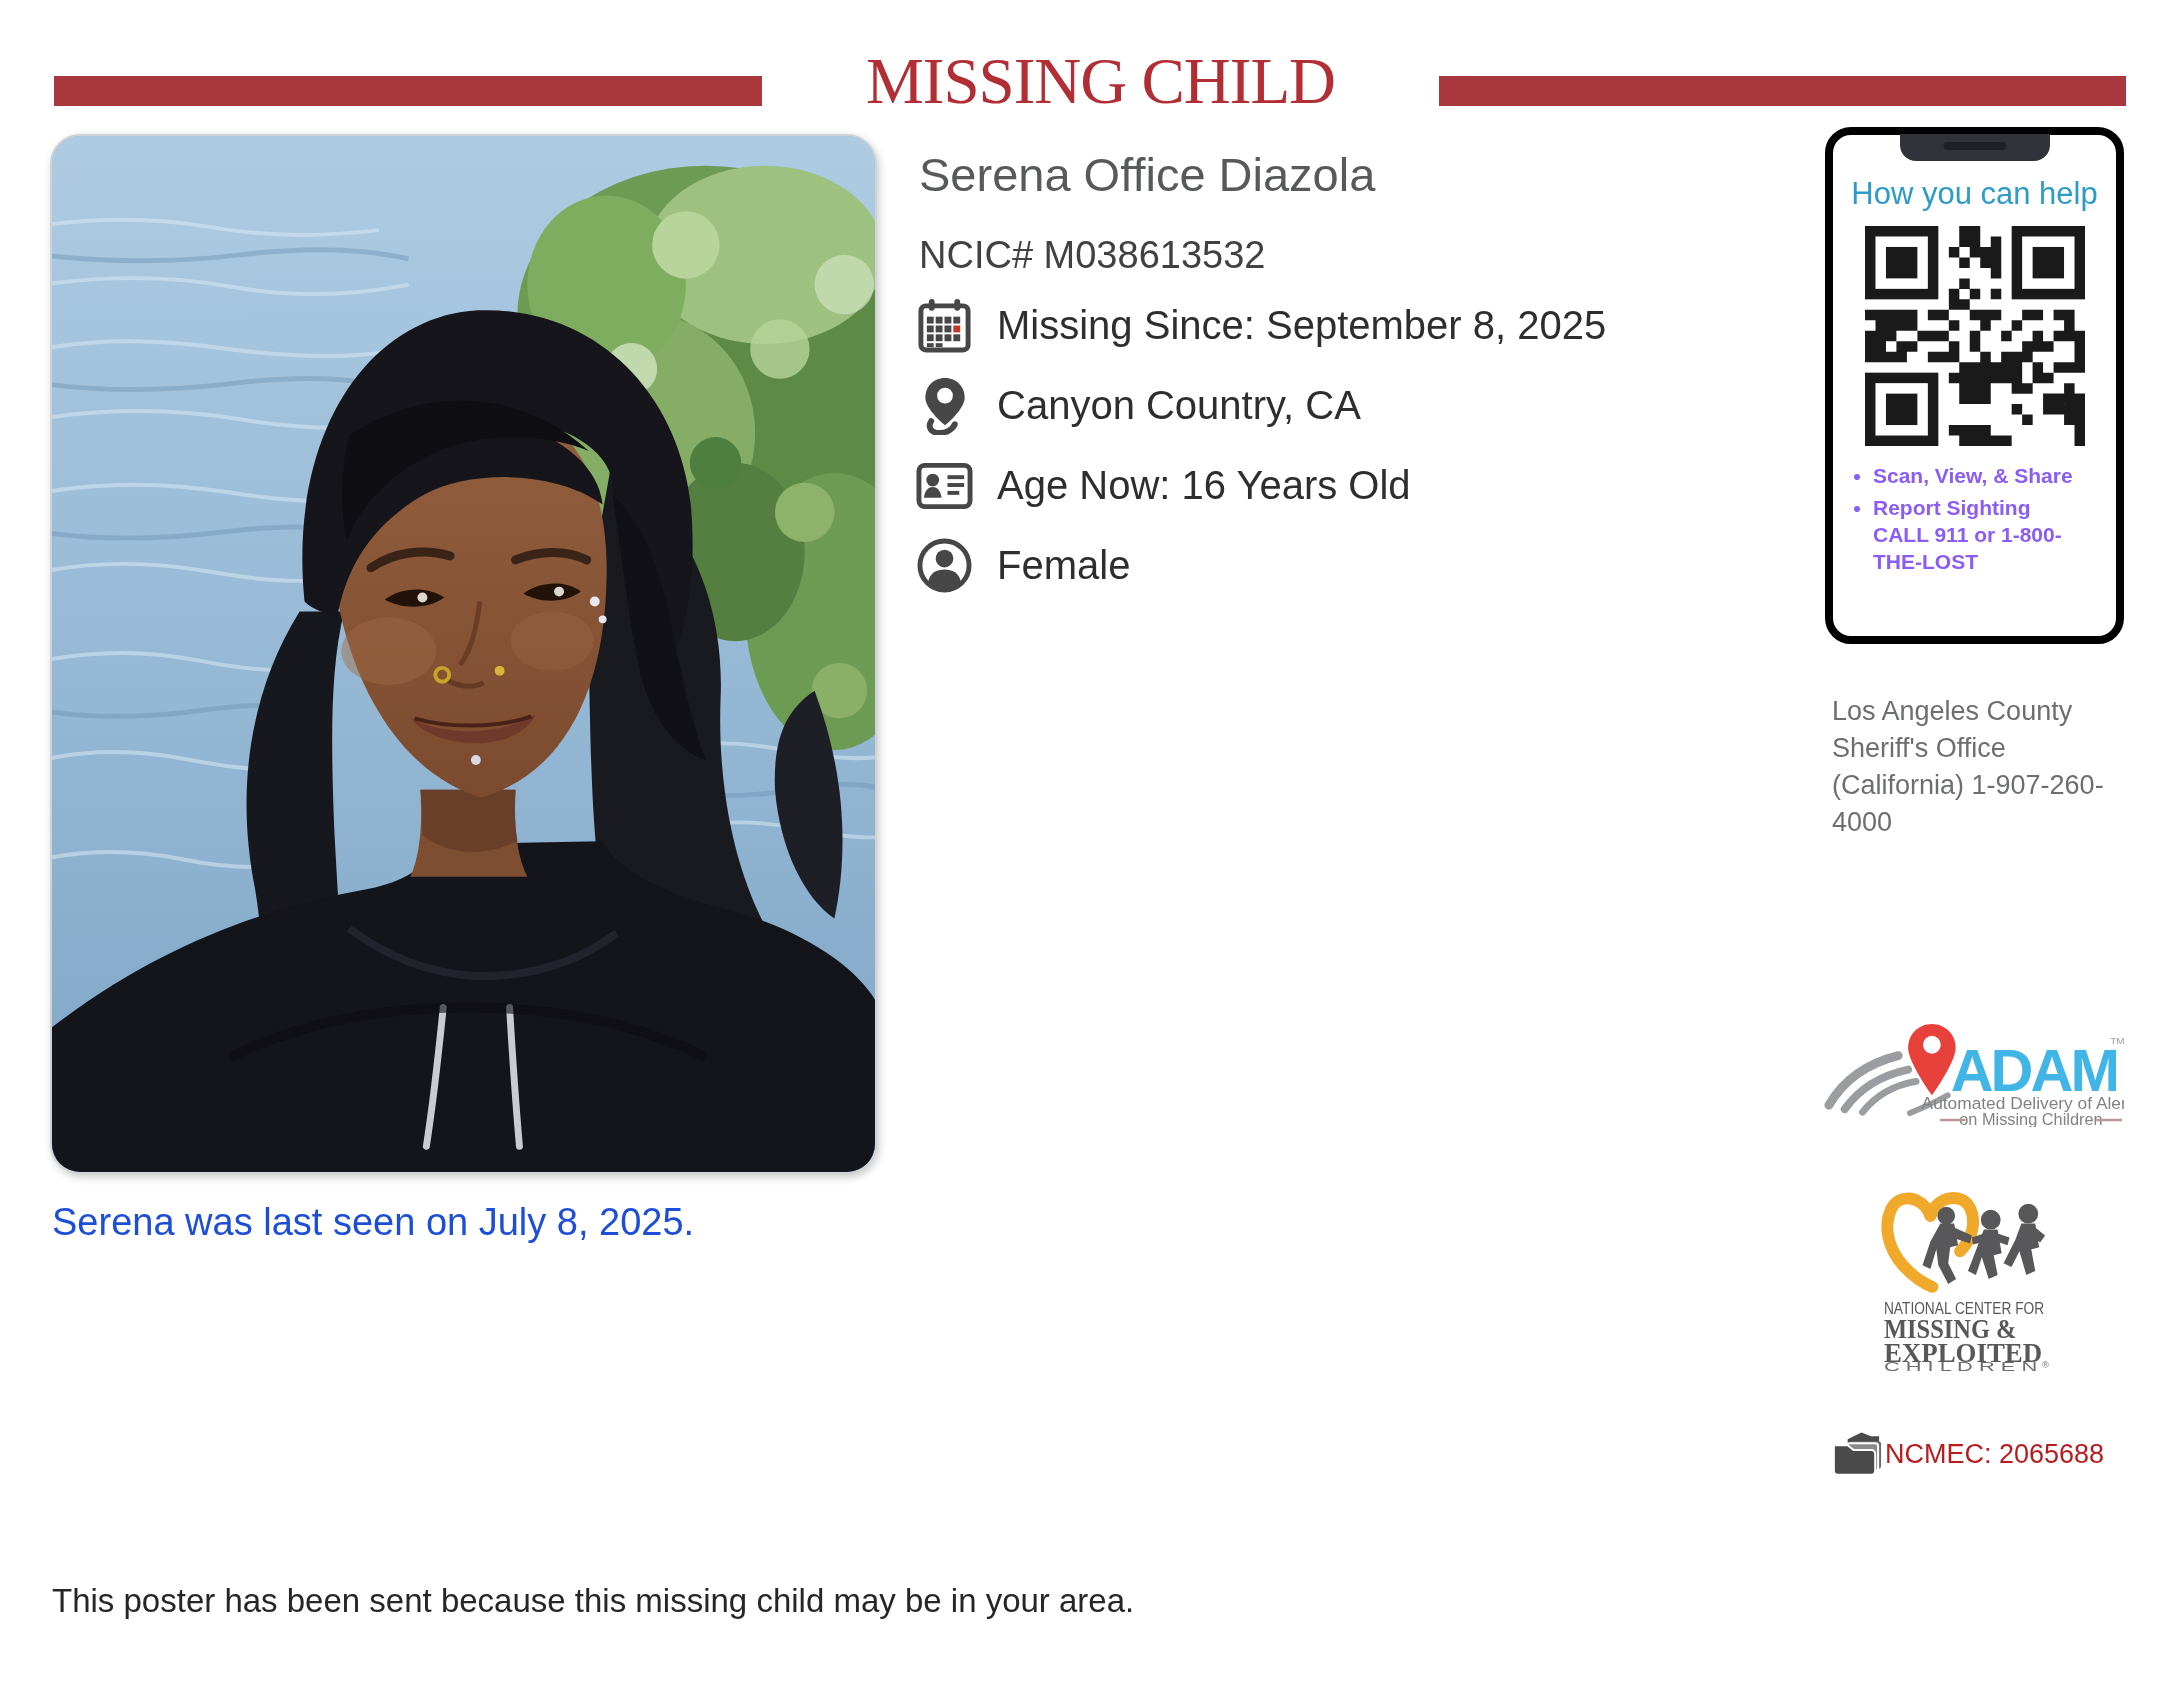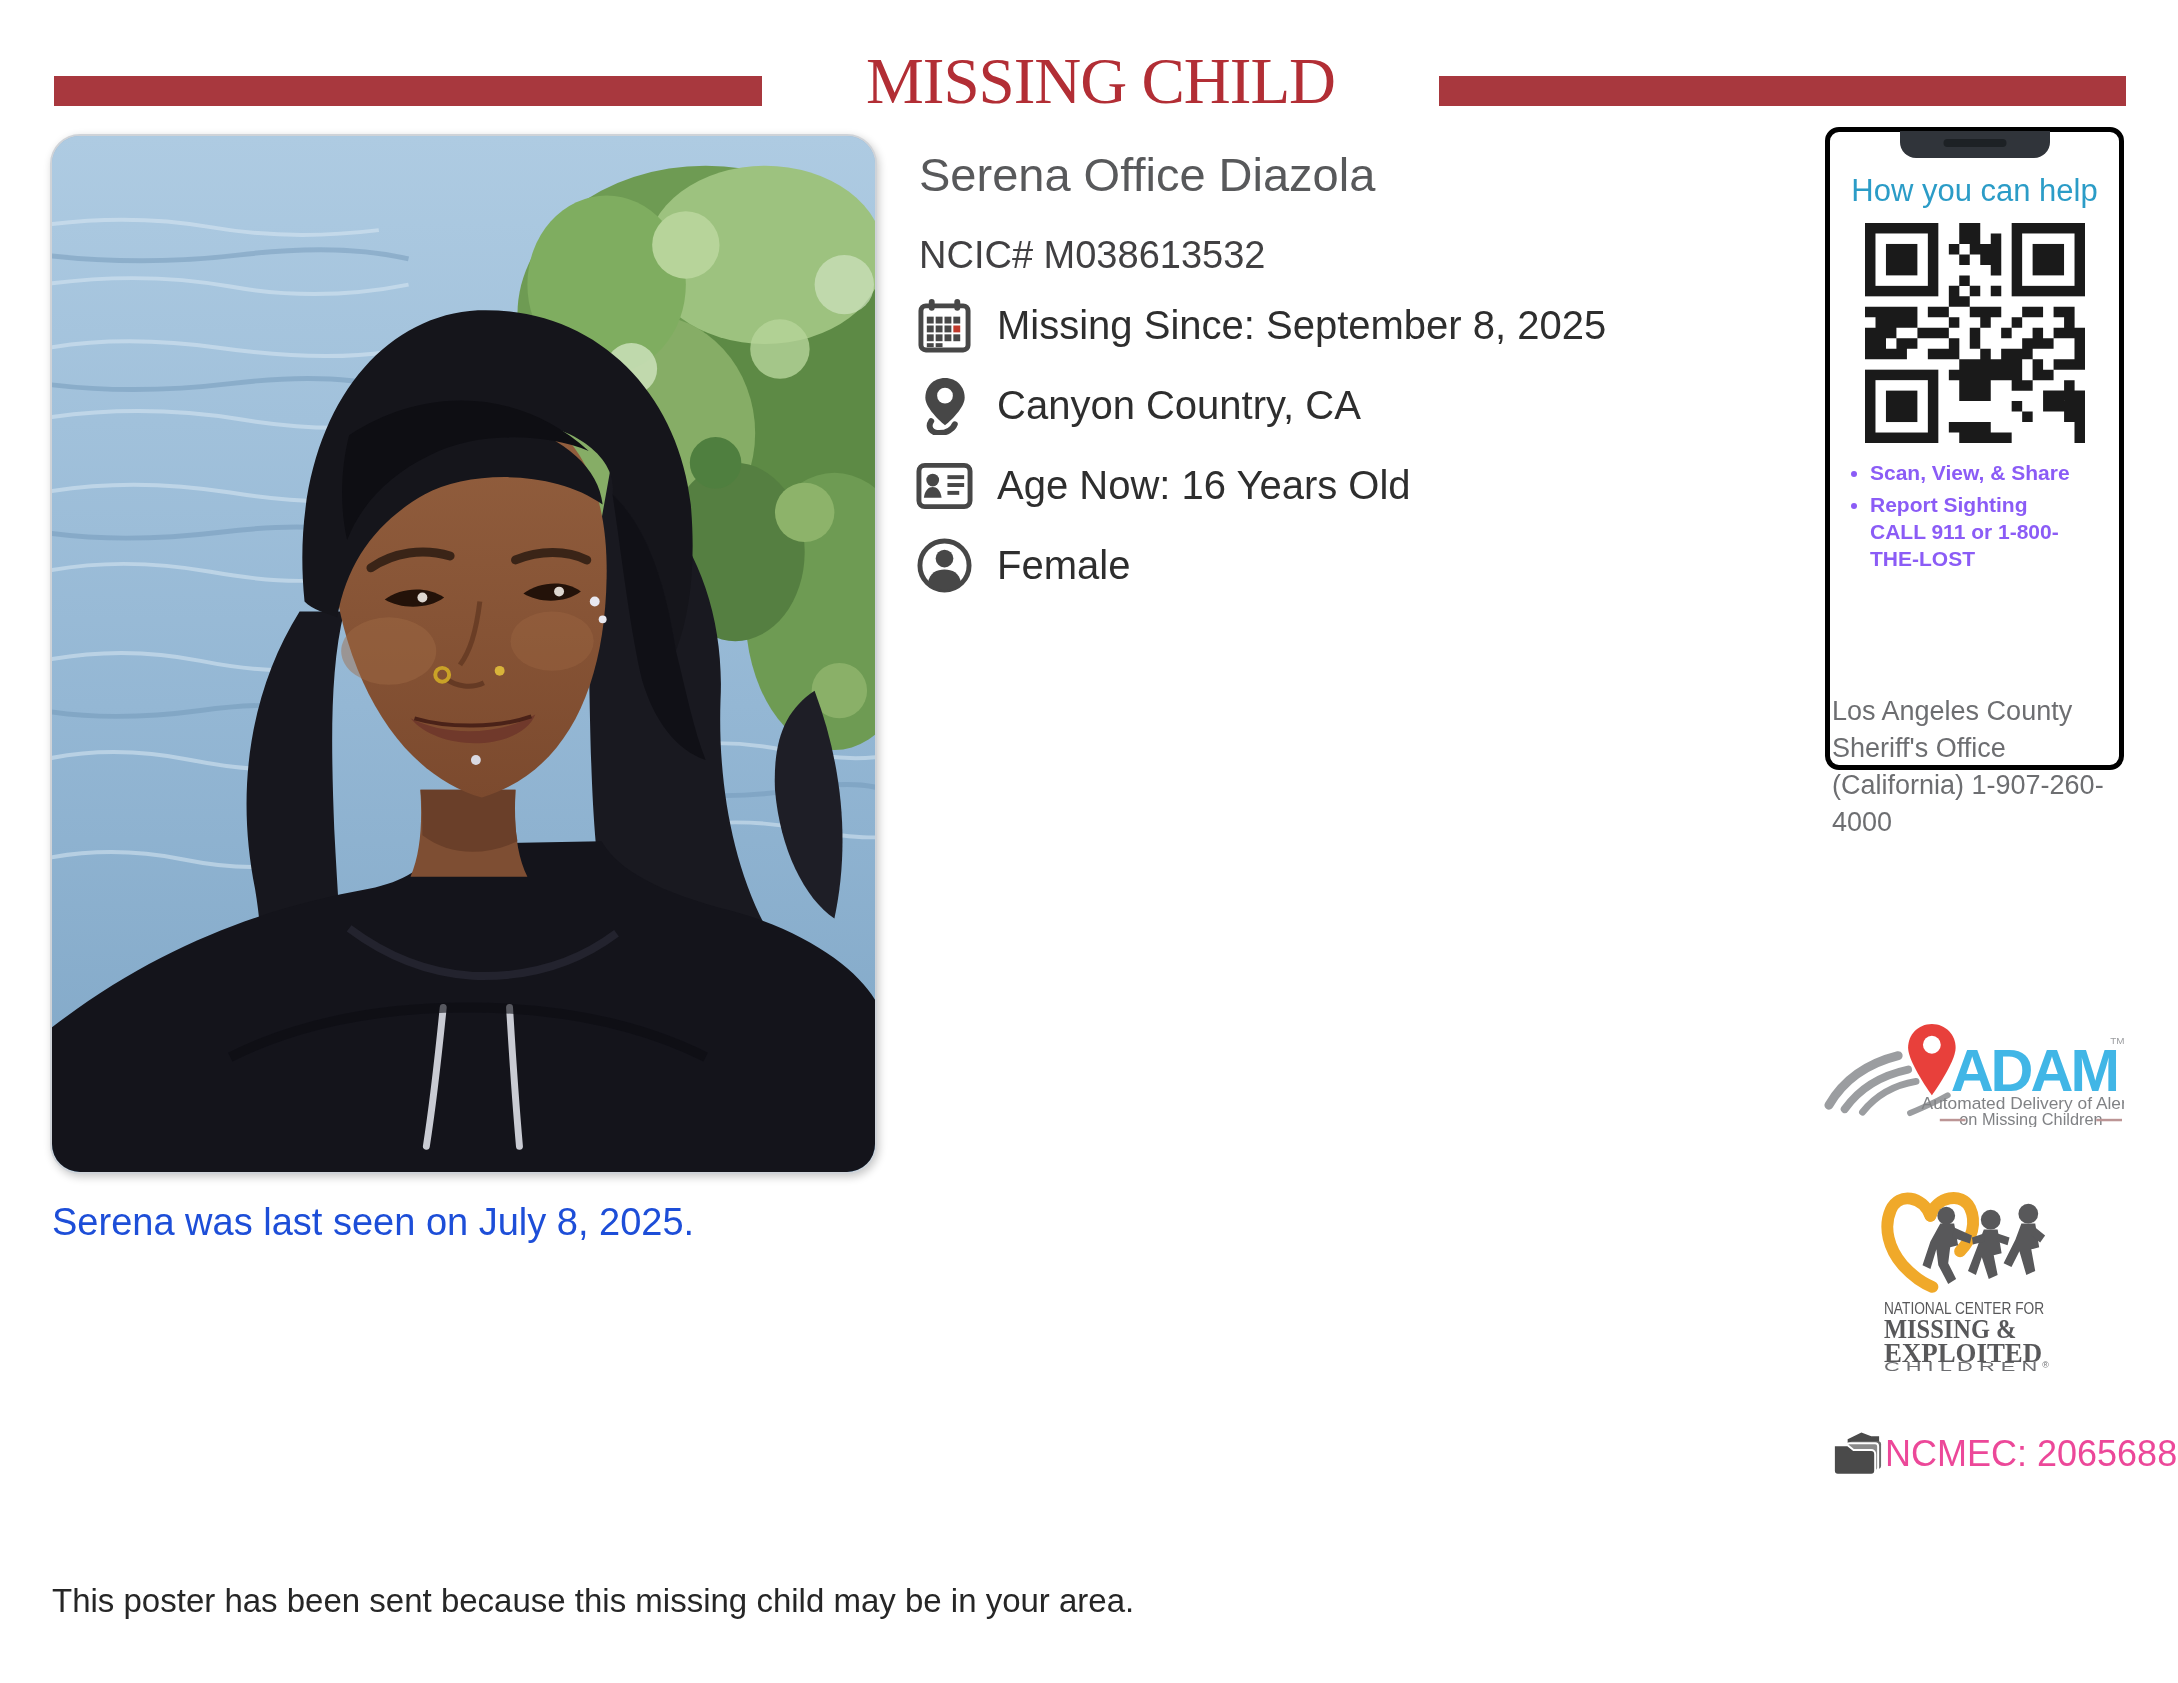--- a/index.html
+++ b/index.html
@@ -29,22 +29,22 @@
   
   #child-name{position:absolute;left:919px;top:147px;font-size:47px;color:#58595B;white-space:nowrap;}
   #child-ncic{position:absolute;left:919px;top:234px;font-size:38px;color:#414042;white-space:nowrap;}
   #details{position:absolute;left:916px;top:297px;}
   .drow{display:flex;align-items:center;height:57px;margin-bottom:23px;}
   .dicon{width:57px;display:flex;justify-content:center;align-items:center;flex:0 0 57px;}
   .dtext{margin-left:24px;font-size:40px;color:#2E2E2E;white-space:nowrap;}
 
   
   #phone{
-    position:absolute;left:1825px;top:127px;width:299px;height:643px;box-sizing:border-box;
-    border:5px solid #000000;border-radius:14px;background:#ffffff;
+    position:absolute;left:1825px;top:127px;width:299px;height:517px;box-sizing:border-box;
+    border:8px solid #000000;border-radius:26px;background:#ffffff;
   }
   #phone-notch{
     position:absolute;left:50%;top:-1px;transform:translateX(-50%);
     width:150px;height:27px;background:#30343A;border-radius:0 0 16px 16px;
   }
   #phone-speaker{
     position:absolute;left:50%;top:8px;transform:translateX(-50%);
     width:63px;height:8px;background:#1d2125;border-radius:4px;
   }
   #help-title{margin-top:41px;text-align:center;font-size:31px;color:#2B9CC7;}
@@ -53,21 +53,21 @@
   #help-bullets li{font-size:21px;font-weight:bold;line-height:27px;margin-bottom:5px;width:204px;}
 
   
   #agency-contact{
     position:absolute;left:1832px;top:693px;width:277px;
     font-size:27px;line-height:37px;color:#6D6E71;
   }
   #adam-logo{position:absolute;left:1815px;top:1018px;}
   #ncmec-logo{position:absolute;left:1879px;top:1184px;}
   #case-row{position:absolute;left:1828px;top:1429px;display:flex;align-items:center;}
-  #case-number{font-size:36px;color:#ec4899;white-space:nowrap;}
+  #case-number{font-size:27px;color:#b91c1c;white-space:nowrap;}
 
   
   #last-seen{position:absolute;left:52px;top:1201px;font-size:38px;color:#1d4ed8;}
   #footer-note{position:absolute;left:52px;top:1582px;font-size:33px;color:#262626;}
 </style>
 </head>
 <body>
 
 <div id="bar-left" class="hbar"></div>
 <div id="page-title">MISSING CHILD</div>

